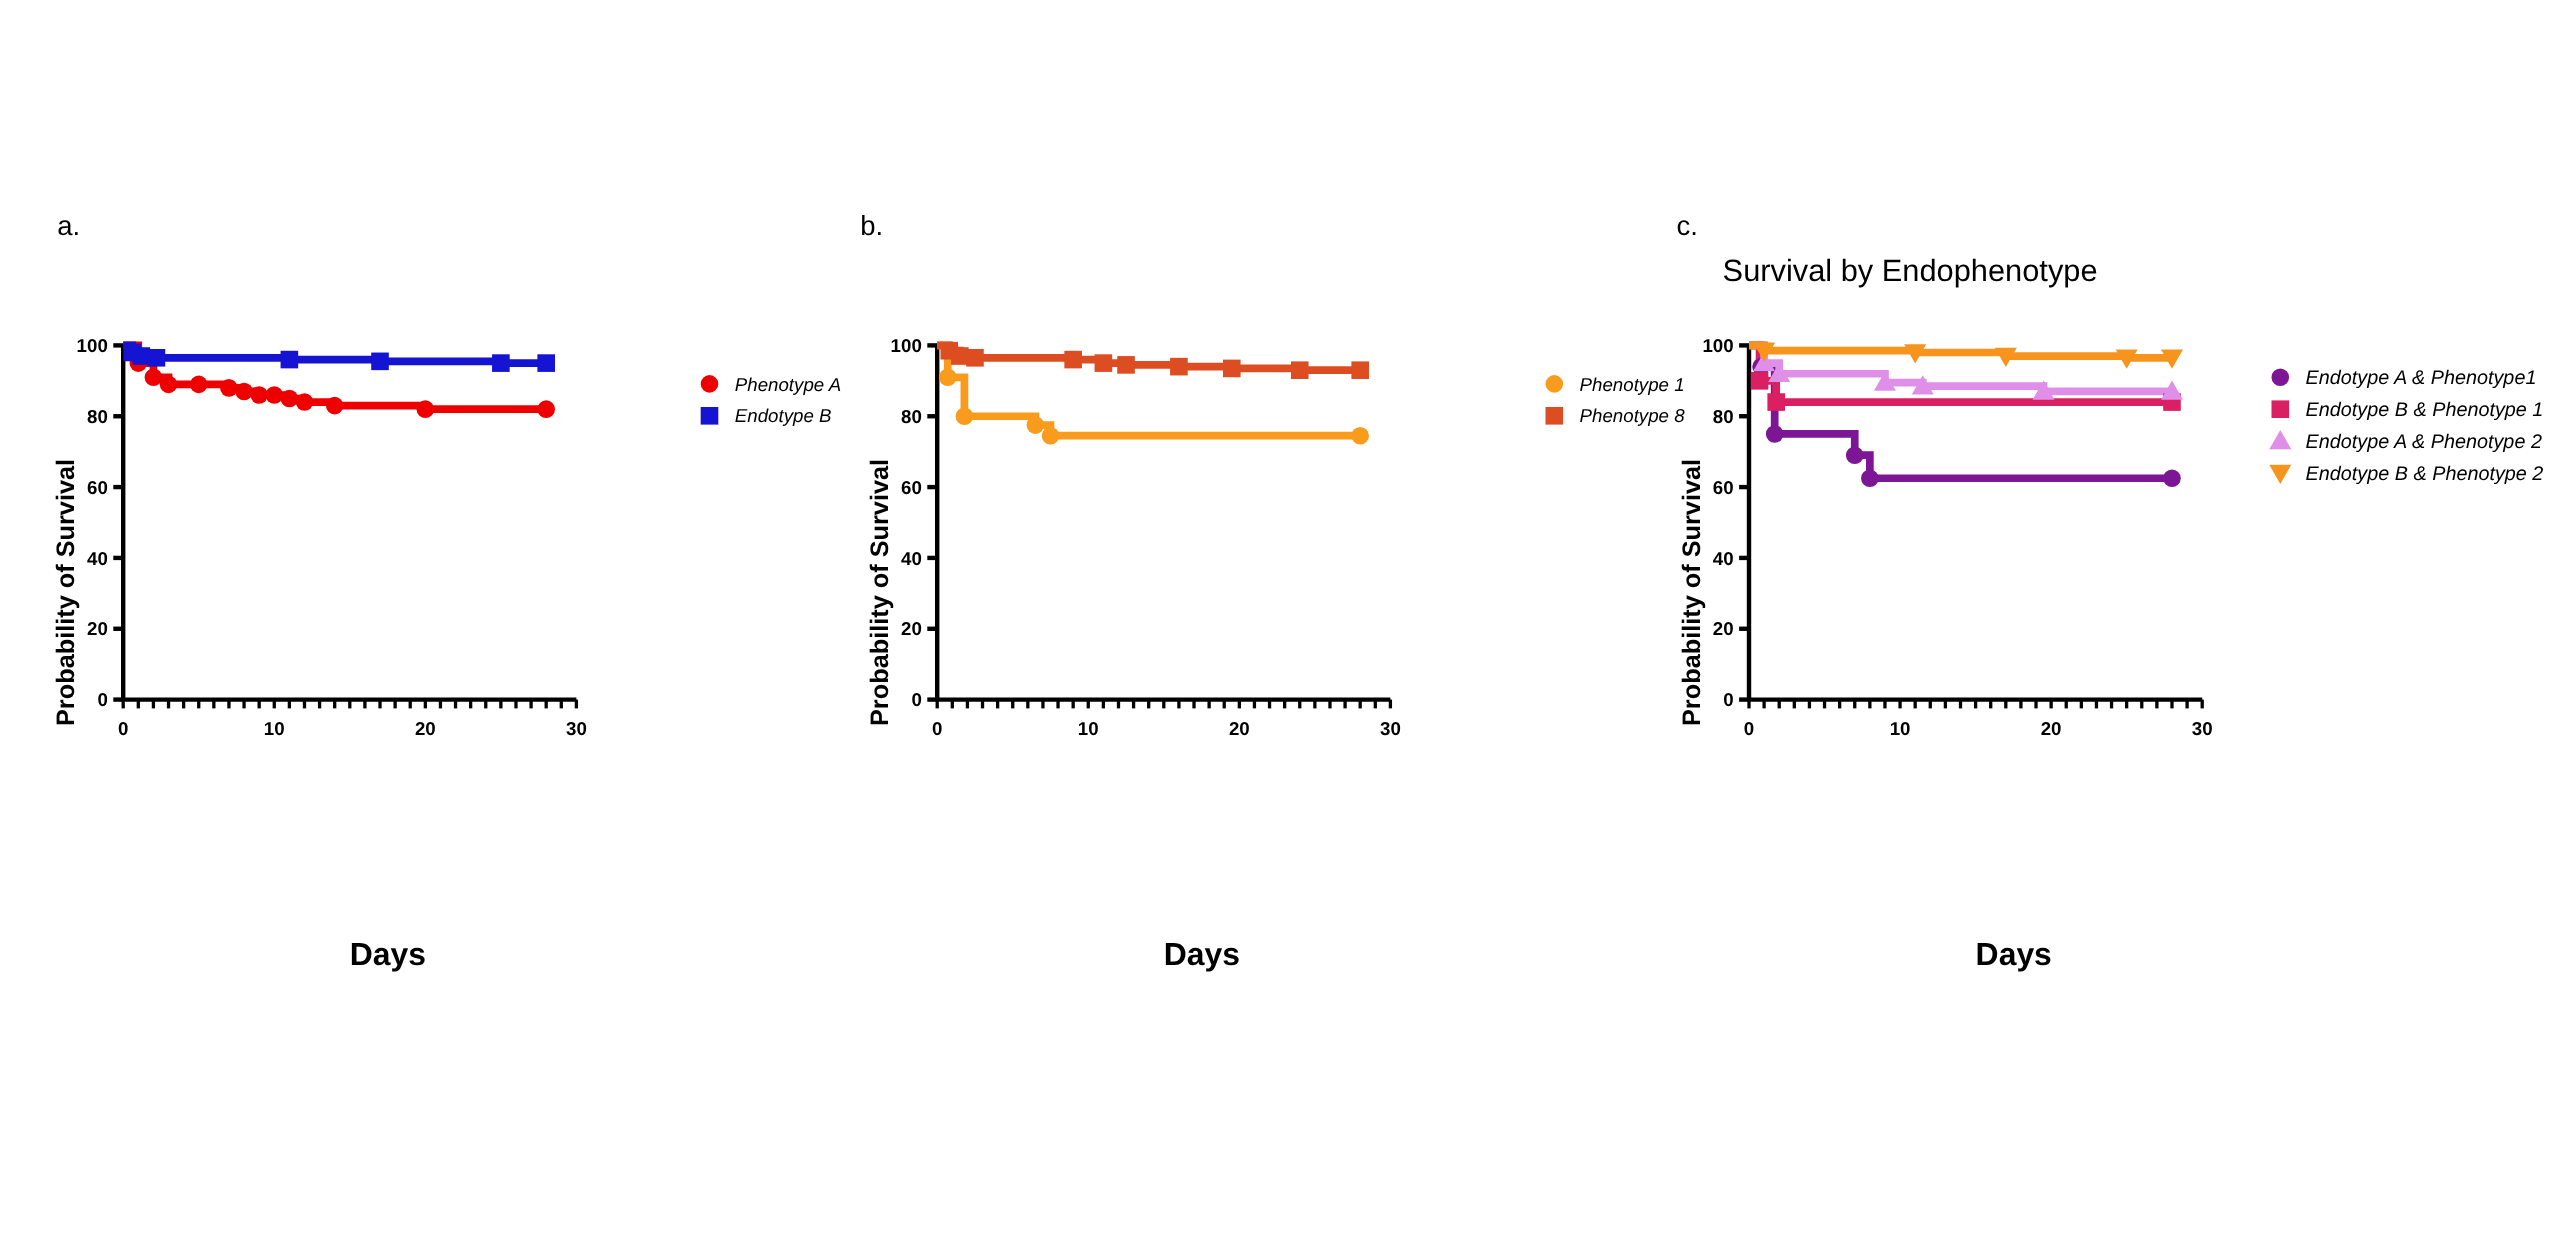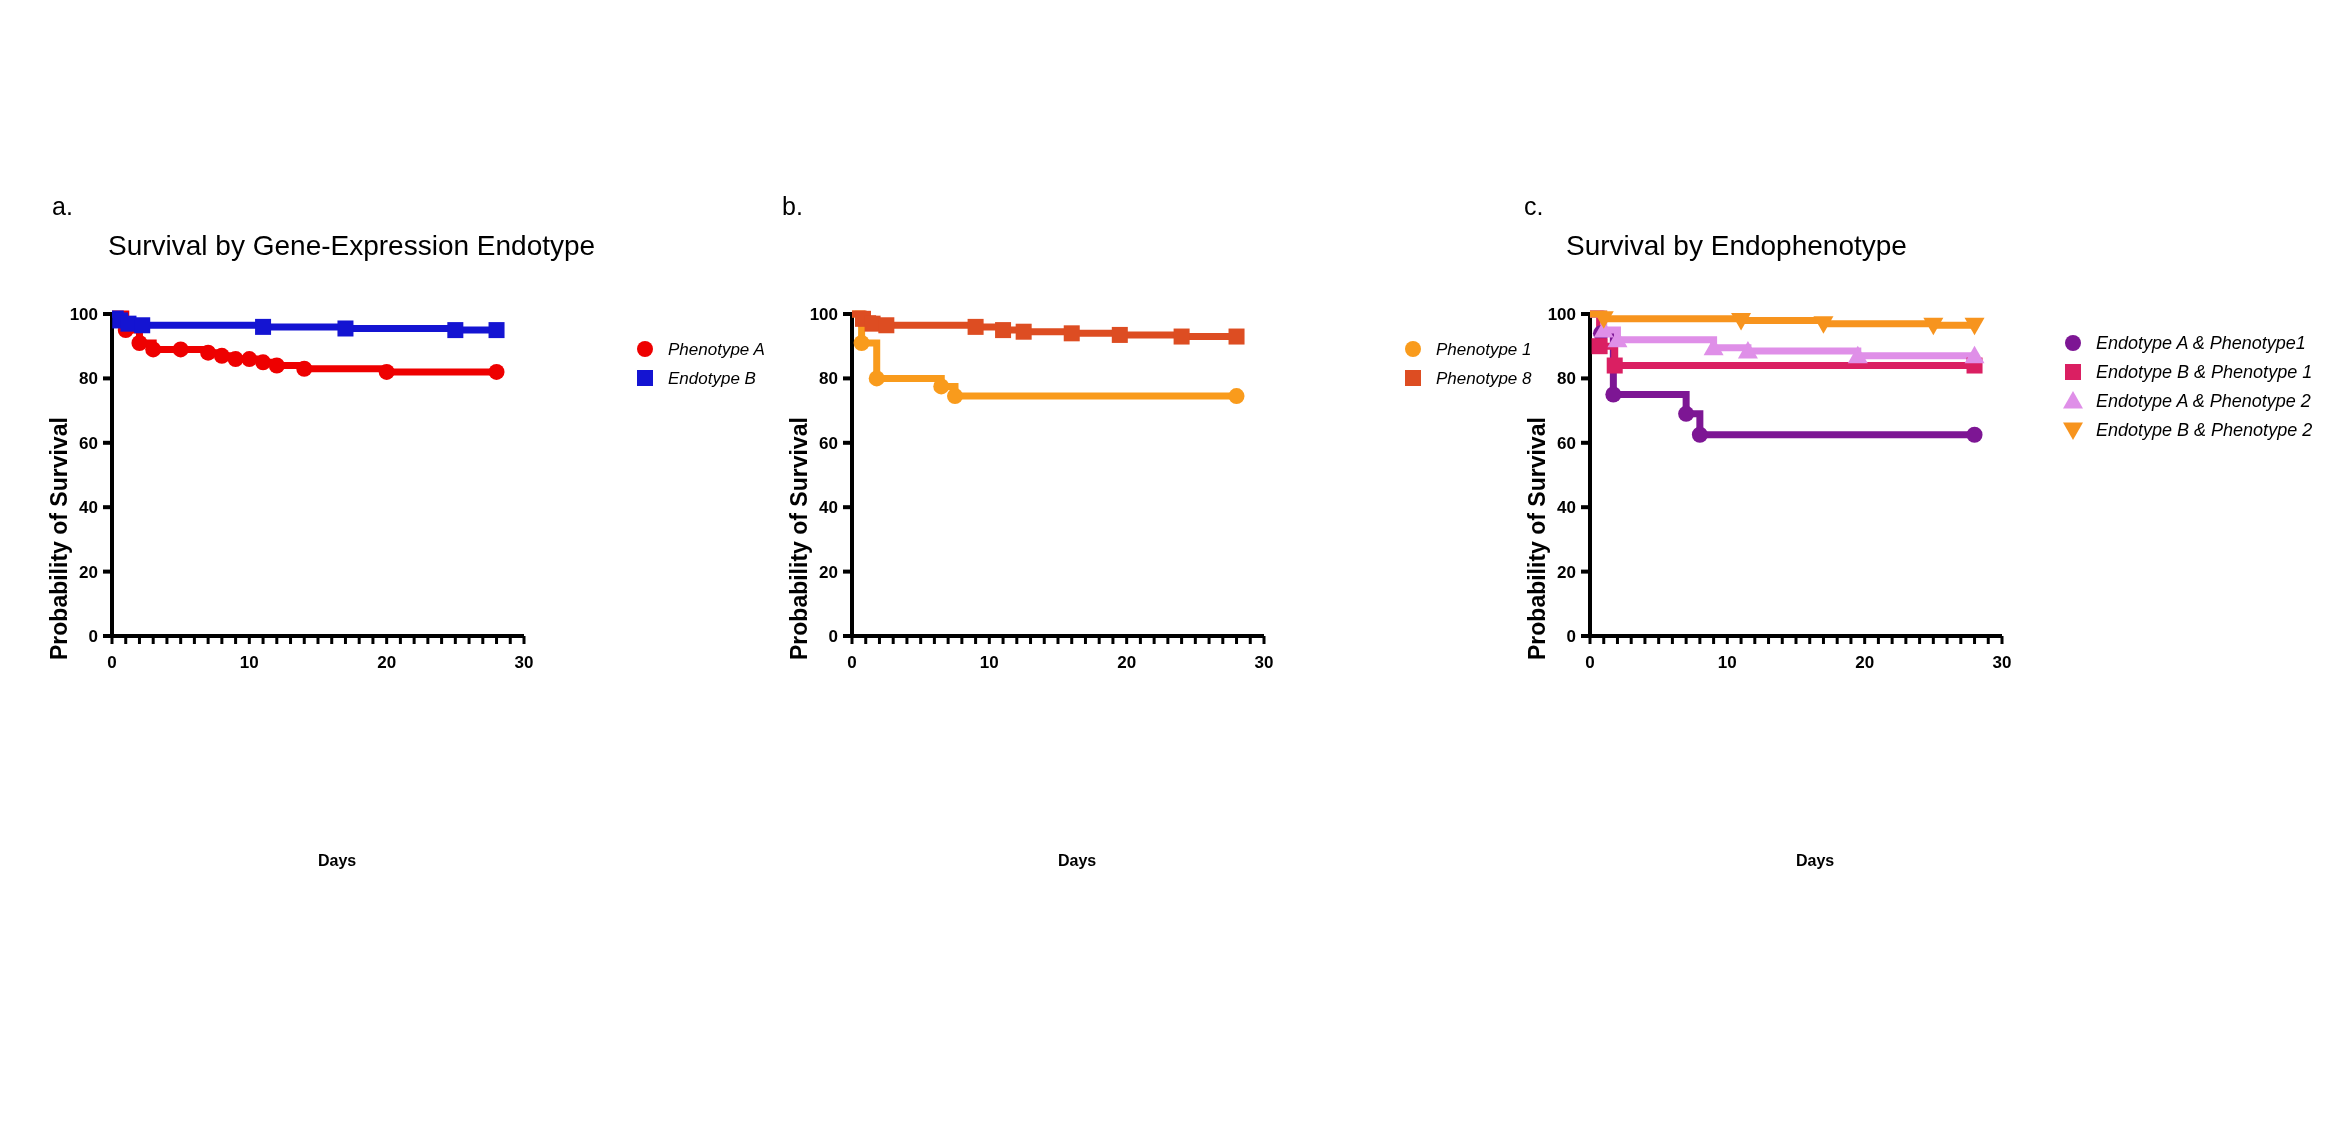--- a/index.html
+++ b/index.html
@@ -9,21 +9,21 @@
   .panel-letter{
     position:absolute;font-family:"Liberation Sans",sans-serif;
     font-size:25px;color:#000;font-weight:400;letter-spacing:0px;
   }
   .panel-title{
     position:absolute;font-family:"Liberation Sans",sans-serif;
     font-size:28px;color:#000;font-weight:400;white-space:nowrap;
   }
   .axis-title-x{
     position:absolute;font-family:"Liberation Sans",sans-serif;
-    font-size:16px;font-weight:bold;color:#000;white-space:nowrap;
+    font-size:29px;font-weight:bold;color:#000;white-space:nowrap;
   }
   .axis-title-y{
     position:absolute;font-family:"Liberation Sans",sans-serif;
     font-size:23px;font-weight:bold;color:#000;white-space:nowrap;
     transform:rotate(-90deg);transform-origin:left top;
   }
   .legend{position:absolute;}
   .legend-row{display:flex;align-items:center;height:26px;margin-bottom:3px;}
   .legend-marker{width:26px;height:24px;margin-right:10px;flex:0 0 26px;}
   .legend-label{
@@ -34,21 +34,20 @@
   svg{display:block;overflow:visible;}
   .tick-text{font-family:"Liberation Sans",sans-serif;font-size:17px;font-weight:bold;fill:#000;}
 </style>
 </head>
 <body>
 
 <div class="figure">
 
   <div class="panel" style="left:0;width:780px;">
     <div class="panel-letter" style="left:52px;top:192px;">a.</div>
-    <div class="panel-title" style="left:108px;top:230px;">Survival by Gene-Expression Endotype</div>
     <div class="axis-title-y" style="left:46px;top:660px;">Probability of Survival</div>
     <div class="axis-title-x" style="left:318px;top:852px;">Days</div>
     <svg id="svg-a" width="480" height="420" style="position:absolute;left:60px;top:300px;">
         <line x1="52" y1="14" x2="52" y2="336" stroke="#000000" stroke-width="4"></line>
         <line x1="52" y1="336" x2="464" y2="336" stroke="#000000" stroke-width="4"></line>
         <line x1="43" y1="336" x2="52" y2="336" stroke="#000000" stroke-width="4"></line>
         <text x="38" y="342" text-anchor="end" class="tick-text">0</text>
         <line x1="43" y1="271.6" x2="52" y2="271.6" stroke="#000000" stroke-width="4"></line>
         <text x="38" y="277.6" text-anchor="end" class="tick-text">20</text>
         <line x1="43" y1="207.2" x2="52" y2="207.2" stroke="#000000" stroke-width="4"></line>

